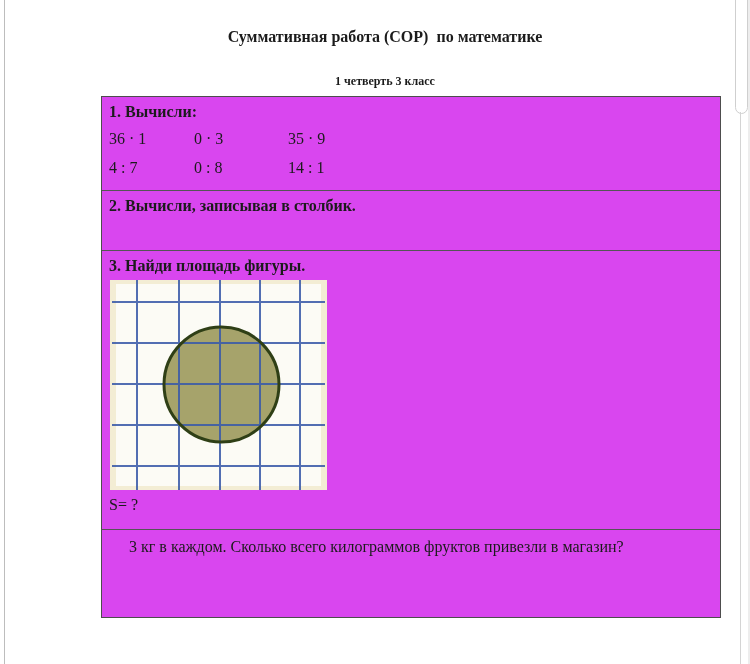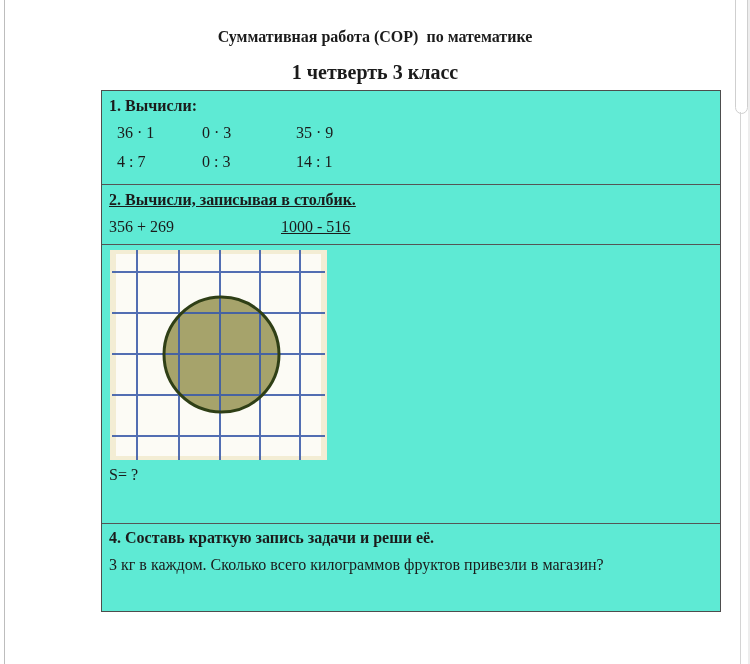--- a/index.html
+++ b/index.html
@@ -5,21 +5,21 @@
   * { box-sizing: border-box; }
   html, body { margin: 0; padding: 0; }
   body {
     width: 750px; height: 664px;
     background: #ffffff;
     font-family: "Liberation Serif", serif;
     color: #1b1b1b;
     position: relative;
     overflow: hidden;
   }
-  .pretext { white-space: pre-wrap; }
+  .pretext { white-space: pre-wrap; padding-left: 20px; }
 
   
   .left-edge-line {
     position: absolute; left: 4px; top: 0; bottom: 0; width: 1px;
     background: #bdbdbd;
   }
   .right-strip {
     position: absolute; right: 0; top: 0; bottom: 0; width: 2px;
     background: #ededed;
   }
@@ -35,49 +35,49 @@
 
   
   .doc-title {
     padding-top: 27px;
     text-align: center;
     font-weight: bold;
     font-size: 16px;
     line-height: 20px;
   }
   .doc-subtitle {
-    margin-top: 15px;
+    margin-top: 24px;
     text-align: center;
     font-weight: bold;
-    font-size: 20px;
+    font-size: 12px;
     line-height: 20px;
   }
 
   
   .sheet {
     position: absolute;
-    left: 101px; top: 90px;
+    left: 101px; top: 96px;
     width: 620px;
     border: 1px solid #4d4d4d;
-    background: #5eead4;
+    background: #d946ef;
   }
   .sec {
     border-bottom: 1px solid #555555;
     padding: 3px 7px 0 7px;
     font-size: 16px;
   }
   .sec:last-child { border-bottom: none; }
   .sec-heading { font-weight: bold; line-height: 24px; }
   .sec1 { height: 94px; }
-  .sec2 { height: 60px; text-decoration: underline; }
+  .sec2 { height: 60px; }
   .sec3 { height: 279px; }
   .sec4 { height: 87px; padding-top: 2px; }
 
   .calc-row { line-height: 29px; }
-  .calc-row .c1 { display: inline-block; width: 85px; margin-left: 8px; }
+  .calc-row .c1 { display: inline-block; width: 85px; }
   .calc-row .c2 { display: inline-block; width: 94px; }
   .col-row { line-height: 29px; }
   .col-row .e1 { display: inline-block; width: 172px; }
 
   
   .figure-wrap { margin-top: 2px; margin-left: 1px; width: 217px; height: 210px; }
   .area-label { line-height: 29px; margin-top: 0px; }
 
   
   .problem-line { line-height: 29px; }
@@ -99,32 +99,30 @@
 <div class="doc-subtitle pretext">1 четверть 3 класс</div>
 
 <div class="sheet">
 
   <div class="sec sec1">
     <div class="sec-heading">1. Вычисли:</div>
     <div class="calc-row">
       <span class="c1">36 · 1</span><span class="c2">0 · 3</span><span>35 · 9</span>
     </div>
     <div class="calc-row">
-      <span class="c1">4 : 7</span><span class="c2">0 : 3</span><span>14 : 1</span>
+      <span class="c1">4 : 7</span><span class="c2">0 : 8</span><span>14 : 1</span>
     </div>
   </div>
 
   <div class="sec sec2">
     <div class="sec-heading">2. Вычисли, записывая в столбик.</div>
-    <div class="col-row">
-      <span class="e1">356 + 269</span><span>1000 - 516</span>
-    </div>
   </div>
 
   <div class="sec sec3">
+    <div class="sec-heading">3. Найди площадь фигуры.</div>
 
     <div class="figure-wrap">
       <svg width="217" height="210" viewBox="0 0 217 210">
         <rect x="0" y="0" width="217" height="210" fill="#f3edd4"></rect>
         <rect x="6" y="4" width="205" height="202" fill="#fcfbf5"></rect>
 
         <circle cx="111.5" cy="104.5" r="57.5" stroke="none" fill="#a6a36b"></circle>
 
         <g stroke-width="2" opacity="0.88">
           <line x1="27" y1="0" x2="27" y2="210" stroke="#3b5ba9"></line>
@@ -140,17 +138,16 @@
         </g>
 
         <circle cx="111.5" cy="104.5" r="57.5" fill="none" stroke-width="3" stroke="#2f3f16"></circle>
       </svg>
     </div>
 
     <div class="area-label">S= ?</div>
   </div>
 
   <div class="sec sec4">
-    <div class="sec-heading">4. Составь краткую запись задачи и реши её.</div>
     <div class="problem-line pretext">3 кг в каждом. Сколько всего килограммов фруктов привезли в магазин?</div>
   </div>
 
 </div>
 
 </body></html>

